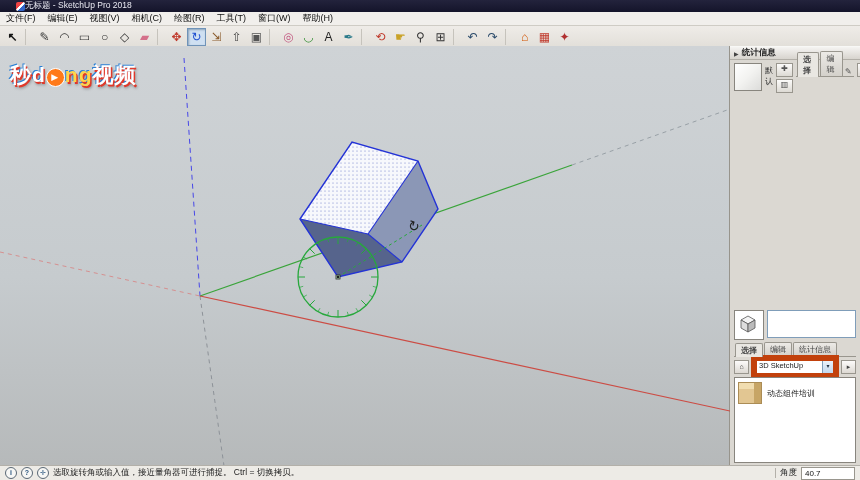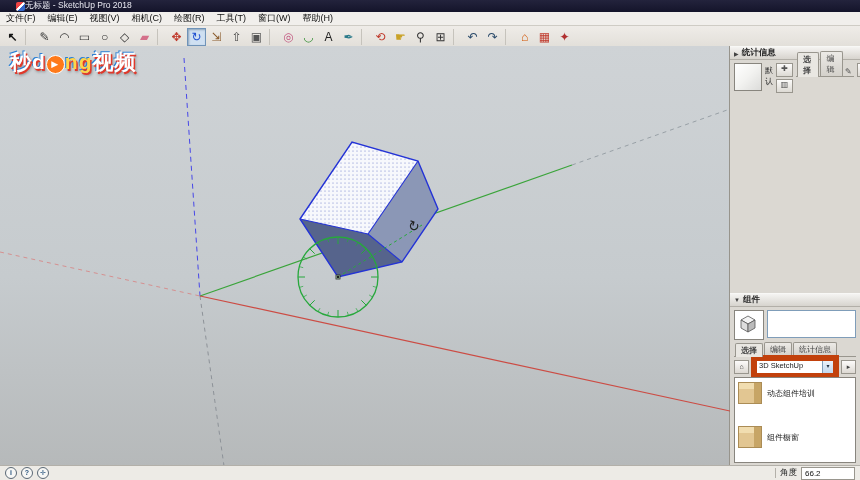--- a/index.html
+++ b/index.html
@@ -17,21 +17,21 @@
     border-bottom:1px solid #b4b1aa;display:flex;align-items:center;padding:0 3px;gap:1px;}
   .tool{width:19px;height:18px;display:flex;align-items:center;justify-content:center;
     font-size:12px;line-height:18px;border:1px solid transparent;background:transparent;
     padding:0;margin:0;cursor:default;}
   .tool.active{background:#cfe0f2;border:1px solid #6f93b8;box-shadow:inset 1px 1px 2px rgba(60,90,120,.45);}
   .tool-gap{width:6px;height:16px;border-left:1px solid #c6c3bc;margin:0 2px;}
   .main{position:absolute;top:46px;bottom:14px;left:0;width:860px;display:flex;}
   .canvas{position:relative;width:730px;height:100%;
     background:linear-gradient(#cfd3d6 0%,#c6cbce 55%,#b6b9ba 100%);}
   .canvas svg{position:absolute;inset:0;}
-  .watermark{position:absolute;left:10px;top:2px;font-size:21px;font-weight:bold;
+  .watermark{position:absolute;left:10px;top:15px;font-size:21px;font-weight:bold;
     letter-spacing:1px;white-space:nowrap;color:#fff;
     text-shadow:1.5px 1.5px 0 #e0392b,-1px -1px 0 #2a7fd4,2px 3px 3px rgba(0,0,0,.35);}
   .wm-play{display:inline-block;width:17px;height:17px;border-radius:50%;background:#ff7a1a;
     color:#fff;font-size:9px;line-height:17px;text-align:center;vertical-align:2px;
     text-shadow:none;border:1.5px solid #fff;}
   .wm2{color:#ffd54a;} .wm3{color:#fff;}
   .panel{width:130px;background:#dbd8d2;border-left:1px solid #97948c;
     display:flex;flex-direction:column;font-size:8.5px;color:#222;}
   .tray-header{height:13px;flex:none;background:linear-gradient(#c6ccd5,#969eaa);
     display:flex;align-items:center;padding:0 4px;font-weight:bold;color:#1b2330;}
@@ -242,24 +242,20 @@
           <div class="swatch" style="background: rgb(217, 187, 142);"></div>
           <div class="swatch" style="background: rgb(134, 210, 198);"></div>
           <div class="swatch" style="background: rgb(246, 201, 147);"></div>
           <div class="swatch" style="background: rgb(163, 179, 134);"></div>
           <div class="swatch" style="background: rgb(200, 160, 100);"></div>
         </div>
     </div>
 
     <div class="panel-gap"></div>
 
-    <div class="section-bar">
-      <span class="sec-arrow">▼</span>
-      <span>组件</span>
-    </div>
     <div class="comp-body">
       <div class="comp-top">
         <div class="comp-preview">
           <svg width="26" height="26" viewBox="0 0 26 26">
             <polygon points="6,9 13,5 20,9 13,13" fill="#f4f4f4" stroke="#555" stroke-width="0.8"></polygon>
             <polygon points="6,9 13,13 13,21 6,17" fill="#ddd" stroke="#555" stroke-width="0.8"></polygon>
             <polygon points="20,9 13,13 13,21 20,17" fill="#bbb" stroke="#555" stroke-width="0.8"></polygon>
           </svg>
         </div>
         <div class="comp-name-field"></div>
@@ -278,34 +274,28 @@
         <span class="nav-btn">▸</span>
       </div>
       <div class="comp-list">
           <div class="comp-item">
             <div class="c-thumb">
               <i class="t"></i>
               <i class="s"></i>
             </div>
             <span class="c-label">动态组件培训</span>
           </div>
-          <div class="comp-item">
-            <div class="c-thumb">
-              <i class="t"></i>
-              <i class="s"></i>
-            </div>
-            <span class="c-label">组件橱窗</span>
-          </div>
         </div>
     </div>
   </div>
 </div>
 
 <div class="statusbar">
   <span class="sb-icon">i</span>
   <span class="sb-icon">?</span>
   <span class="sb-icon">✛</span>
+  <span>选取旋转角或输入值，接近量角器可进行捕捉。 Ctrl = 切换拷贝。</span>
   <span class="sb-right">
     <span class="sb-sep"></span>
     <span>角度</span>
-    <span class="sb-value">66.2</span>
+    <span class="sb-value">40.7</span>
   </span>
 </div>
 
 </body></html>

